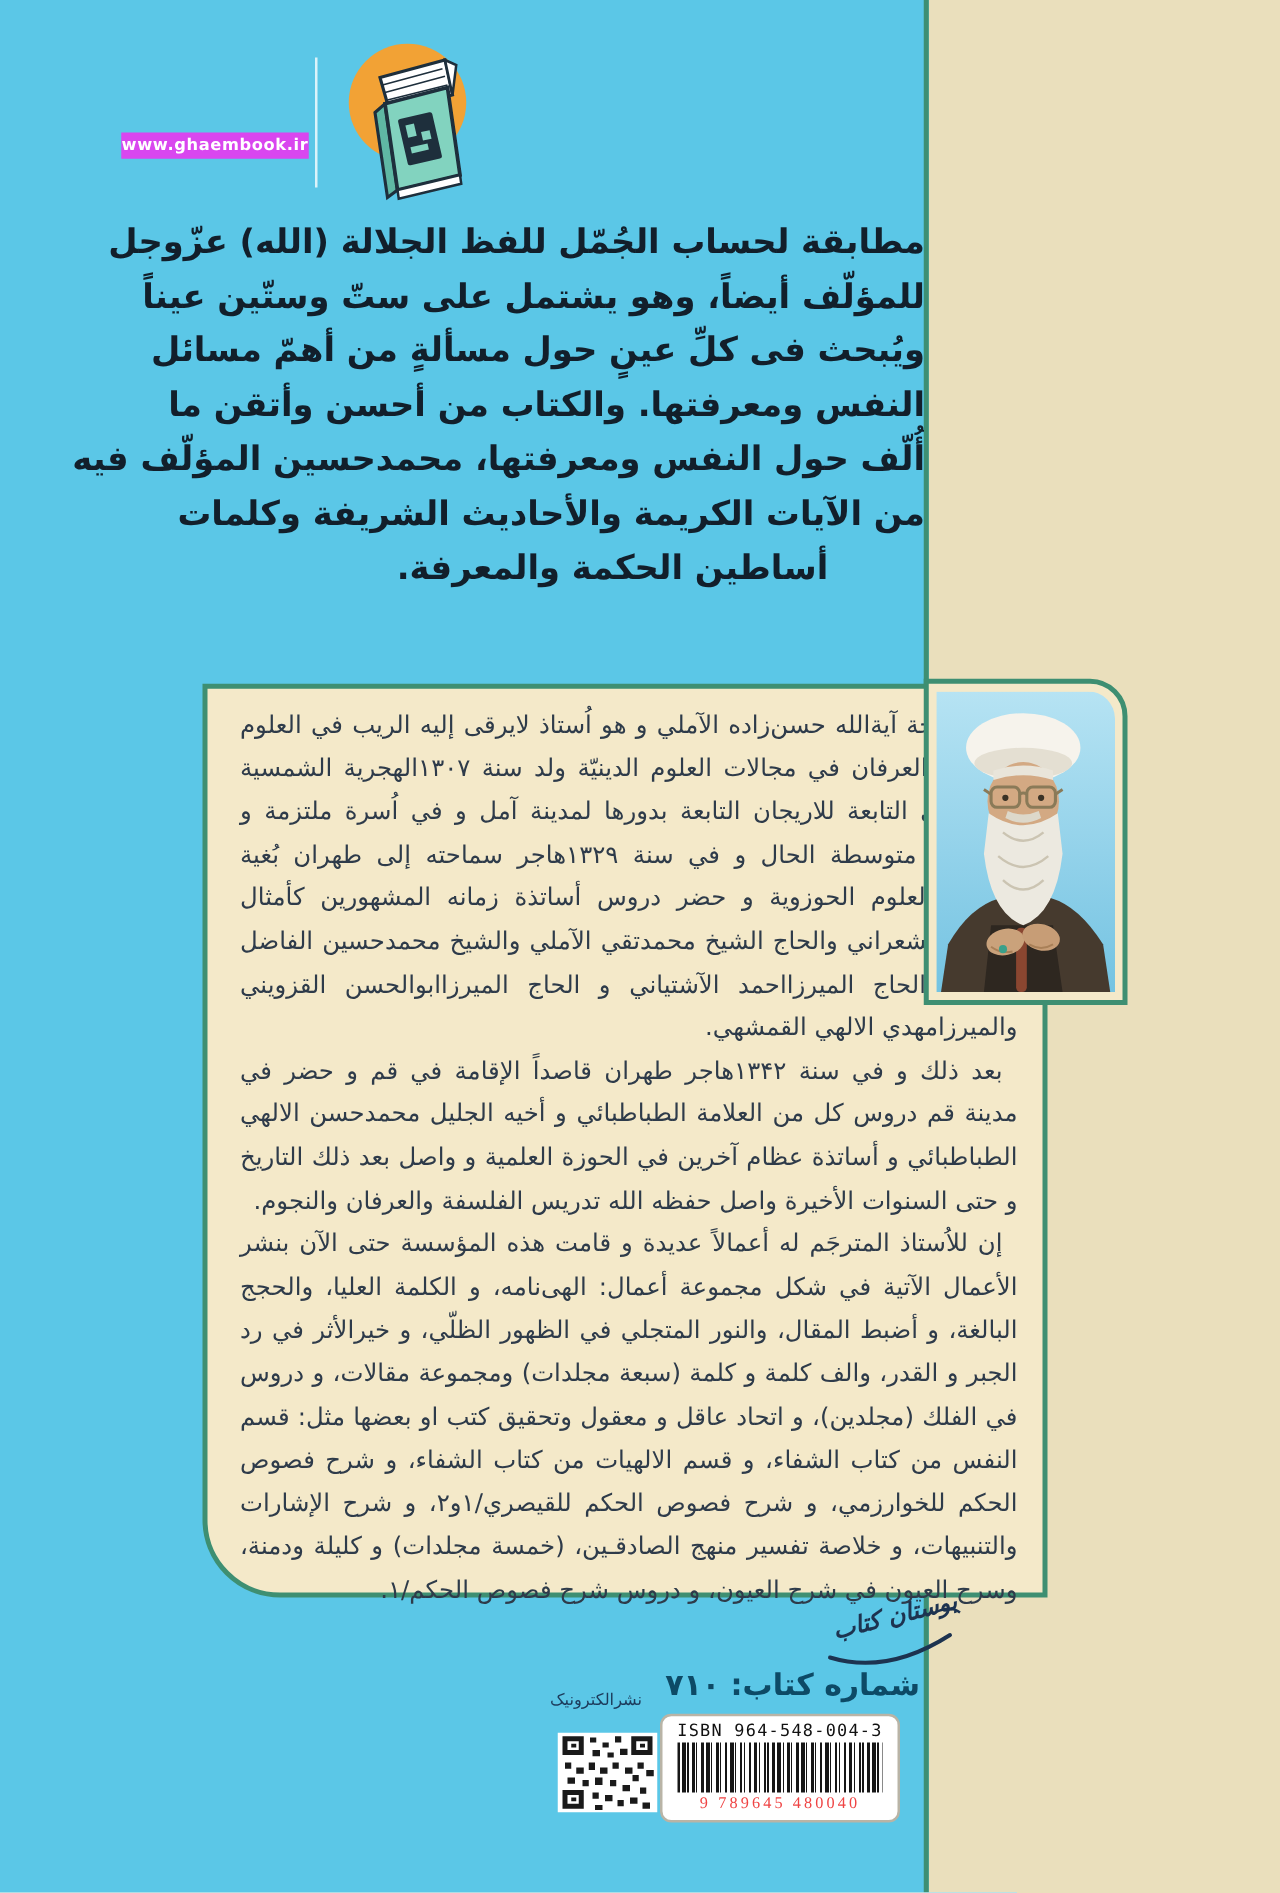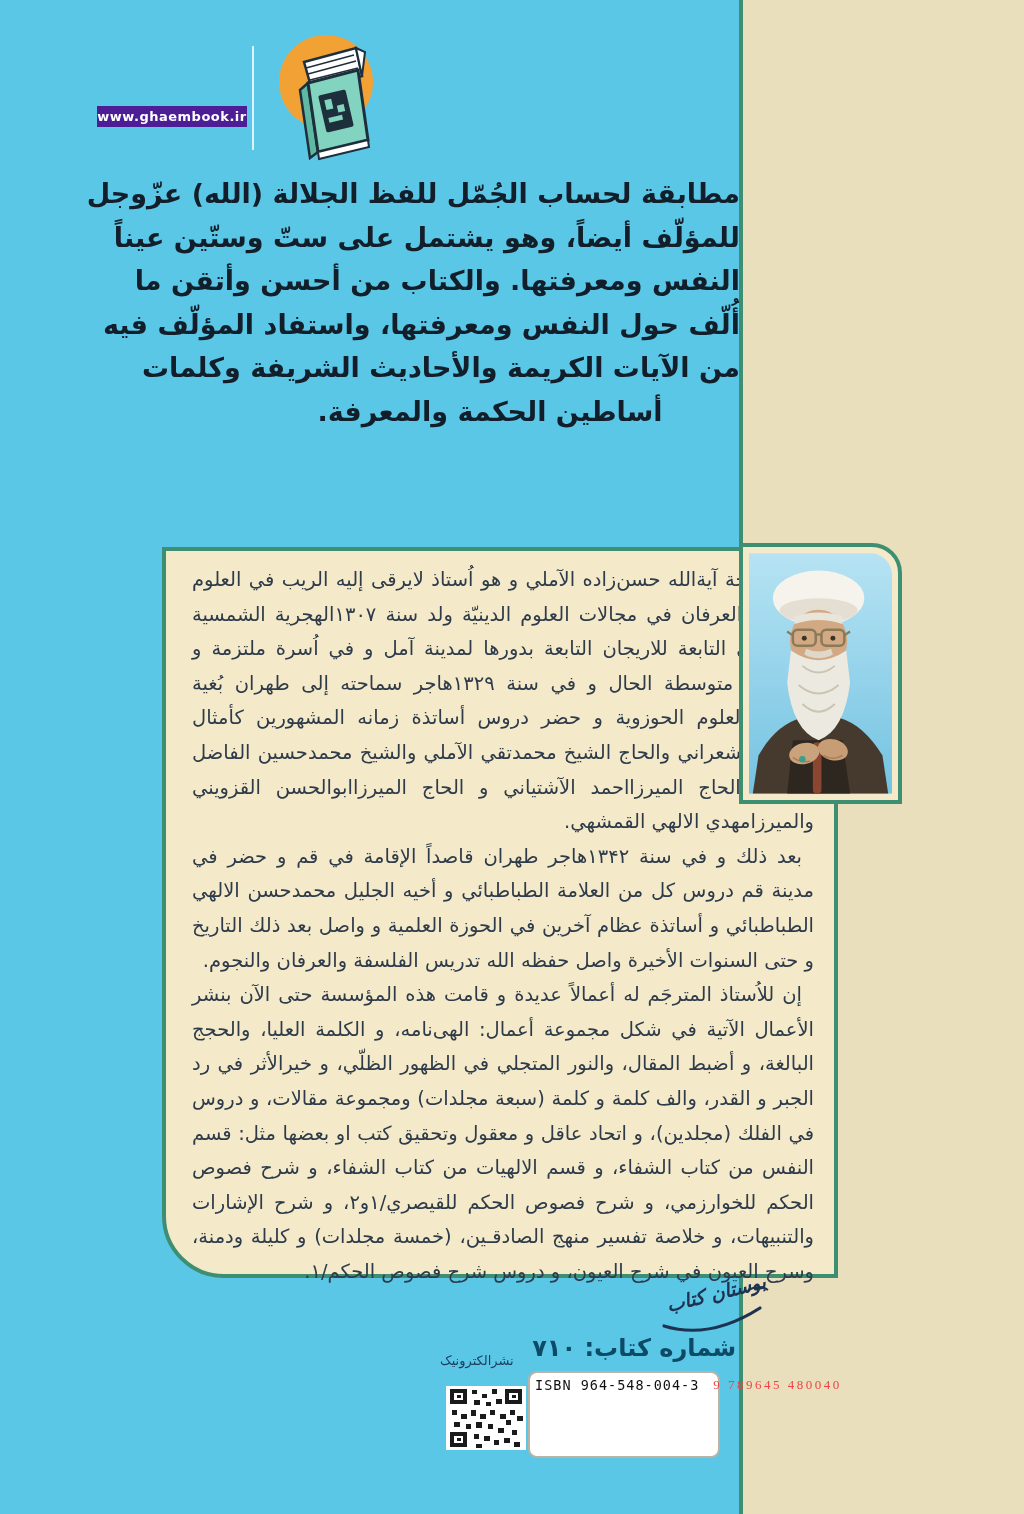--- a/index.html
+++ b/index.html
@@ -16,21 +16,21 @@
   .brand-box {
     position:absolute; left:45px; top:50px; width:195px; height:56px;
     background:#85bd93; display:flex; align-items:center; justify-content:center;
   }
   .brand-box span {
     color:#ffffff; font-size:30px; font-weight:bold; letter-spacing:2px; direction:rtl;
     text-shadow:0 1px 0 rgba(0,0,0,0.12);
   }
   .site-box {
     position:absolute; left:97px; top:106px; width:150px; height:21px;
-    background:#4c1d95; display:flex; align-items:center; justify-content:center;
+    background:#d946ef; display:flex; align-items:center; justify-content:center;
   }
   .site-box span { color:#fff; font-size:13px; font-weight:bold; letter-spacing:.5px; }
   .logo-divider {
     position:absolute; left:252px; top:46px; width:2px; height:104px;
     background:rgba(255,255,255,.78);
   }
   .emblem { position:absolute; left:266px; top:28px; }
   
   .intro {
     position:absolute; left:240px; top:172px; width:500px;
@@ -72,21 +72,21 @@
     color:#0d4a66; font-size:24px; font-weight:bold; letter-spacing:1px;
   }
   .epub-label {
     position:absolute; left:440px; top:1353px; width:100px; text-align:left;
     direction:rtl; color:#1c3a5a; font-size:13px; font-weight:500;
   }
   .qr { position:absolute; left:446px; top:1386px; }
   .barcode {
     position:absolute; left:528px; top:1371px; width:192px; height:87px;
     background:#ffffff; border:2px solid #b9b4a6; border-radius:9px;
-    padding:4px 5px 2px; display:flex; 
+    padding:4px 5px 2px; display:flex; flex-direction:column;
   }
   .isbn-line {
     font-family:"DejaVu Sans Mono", monospace; font-size:13.5px; color:#111;
     text-align:center; letter-spacing:1px; white-space:nowrap;
   }
   .bars {
     height:40px; margin:1px 7px 0;
     background:repeating-linear-gradient(90deg,
       #161616 0 2px, transparent 2px 4px,
       #161616 4px 7px, transparent 7px 8px,
@@ -130,22 +130,23 @@
         <rect x="61" y="70" width="7" height="10" fill="#82d3bf"></rect>
         <rect x="72" y="78" width="7" height="7" fill="#82d3bf"></rect>
         <rect x="61" y="88" width="14" height="5" fill="#82d3bf"></rect>
       </g>
     </svg>
   </div>
 
   <div class="intro" dir="rtl">
     <div>مطابقة لحساب الجُمّل للفظ الجلالة (الله) عزّوجل</div>
     <div>للمؤلّف أيضاً، وهو يشتمل على ستّ وستّين عيناً</div>
+    <div>ويُبحث فى كلِّ عينٍ حول مسألةٍ من أهمّ مسائل</div>
     <div>النفس ومعرفتها. والكتاب من أحسن وأتقن ما</div>
-    <div>أُلّف حول النفس ومعرفتها، واستفاد المؤلّف فيه</div>
+    <div>أُلّف حول النفس ومعرفتها، محمدحسين المؤلّف فيه</div>
     <div>من الآيات الكريمة والأحاديث الشريفة وكلمات</div>
     <div>أساطين الحكمة والمعرفة.</div>
   </div>
 
   <div class="bio-box">
     <p>وُلد سماحة آية‌الله حسن‌زاده الآملي و هو اُستاذ لايرقى إليه الريب في العلوم العقلية والعرفان في مجالات العلوم الدينيّة ولد سنة ۱۳۰۷الهجرية الشمسية في إيراي التابعة للاريجان التابعة بدورها لمدينة آمل و في اُسرة ملتزمة و متدينة و متوسطة الحال و في سنة ۱۳۲۹هاجر سماحته إلى طهران بُغية تحصيل العلوم الحوزوية و حضر دروس أساتذة زمانه المشهورين كأمثال العلامة الشعراني والحاج الشيخ محمدتقي الآملي والشيخ محمدحسين الفاضل التوني والحاج الميرزااحمد الآشتياني و الحاج الميرزاابوالحسن القزويني والميرزامهدي الالهي القمشهي.</p>
     <p class="indent">بعد ذلك و في سنة ۱۳۴۲هاجر طهران قاصداً الإقامة في قم و حضر في مدينة قم دروس كل من العلامة الطباطبائي و أخيه الجليل محمدحسن الالهي الطباطبائي و أساتذة عظام آخرين في الحوزة العلمية و واصل بعد ذلك التاريخ و حتى السنوات الأخيرة واصل حفظه الله تدريس الفلسفة والعرفان والنجوم.</p>
     <p class="indent">إن للاُستاذ المترجَم له أعمالاً عديدة و قامت هذه المؤسسة حتى الآن بنشر الأعمال الآتية في شكل مجموعة أعمال: الهى‌نامه، و الكلمة العليا، والحجج البالغة، و أضبط المقال، والنور المتجلي في الظهور الظلّي، و خيرالأثر في رد الجبر و القدر، والف كلمة و كلمة (سبعة مجلدات) ومجموعة مقالات، و دروس في الفلك (مجلدين)، و اتحاد عاقل و معقول وتحقيق كتب او بعضها مثل: قسم النفس من كتاب الشفاء، و قسم الالهيات من كتاب الشفاء، و شرح فصوص الحكم للخوارزمي، و شرح فصوص الحكم للقيصري/۱و۲، و شرح الإشارات والتنبيهات، و خلاصة تفسير منهج الصادقـين، (خمسة مجلدات) و كليلة ودمنة، وسرح العيون في شرح العيون، و دروس شرح فصوص الحكم/۱.</p>
   </div>
 

